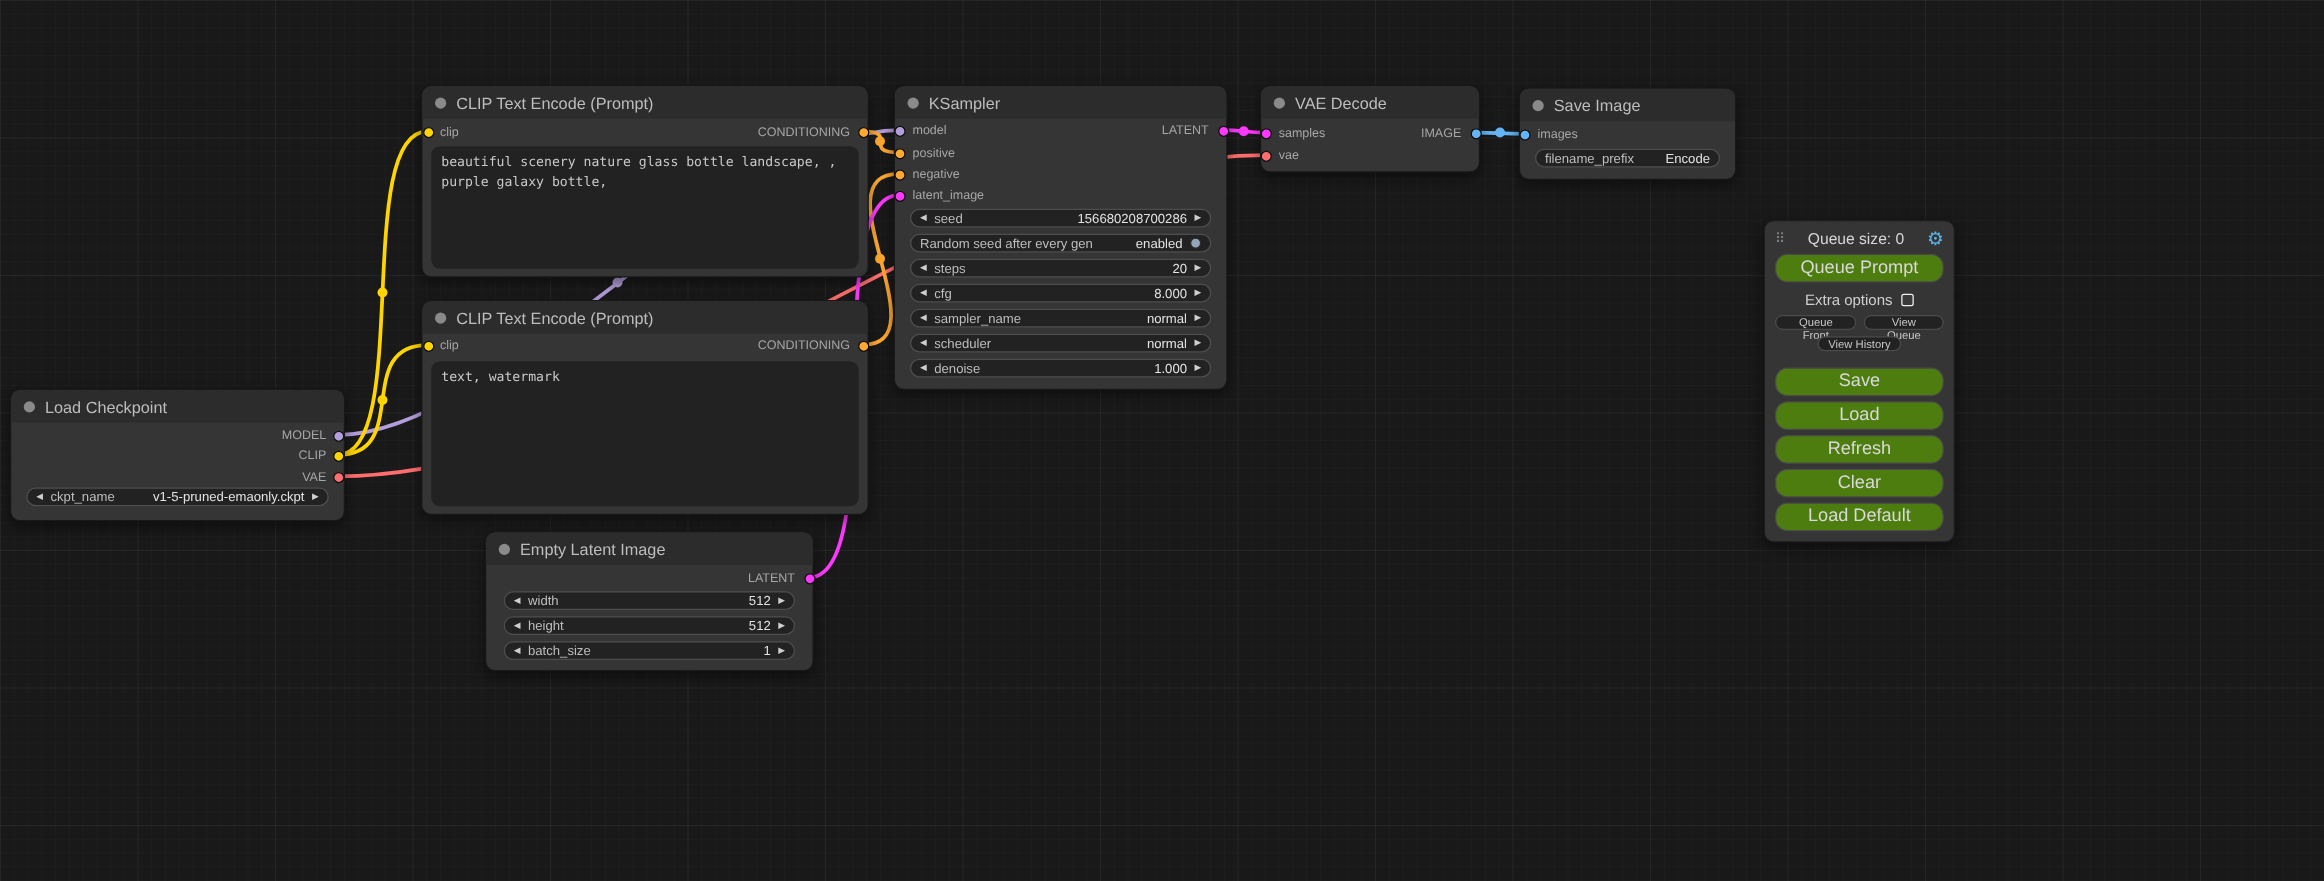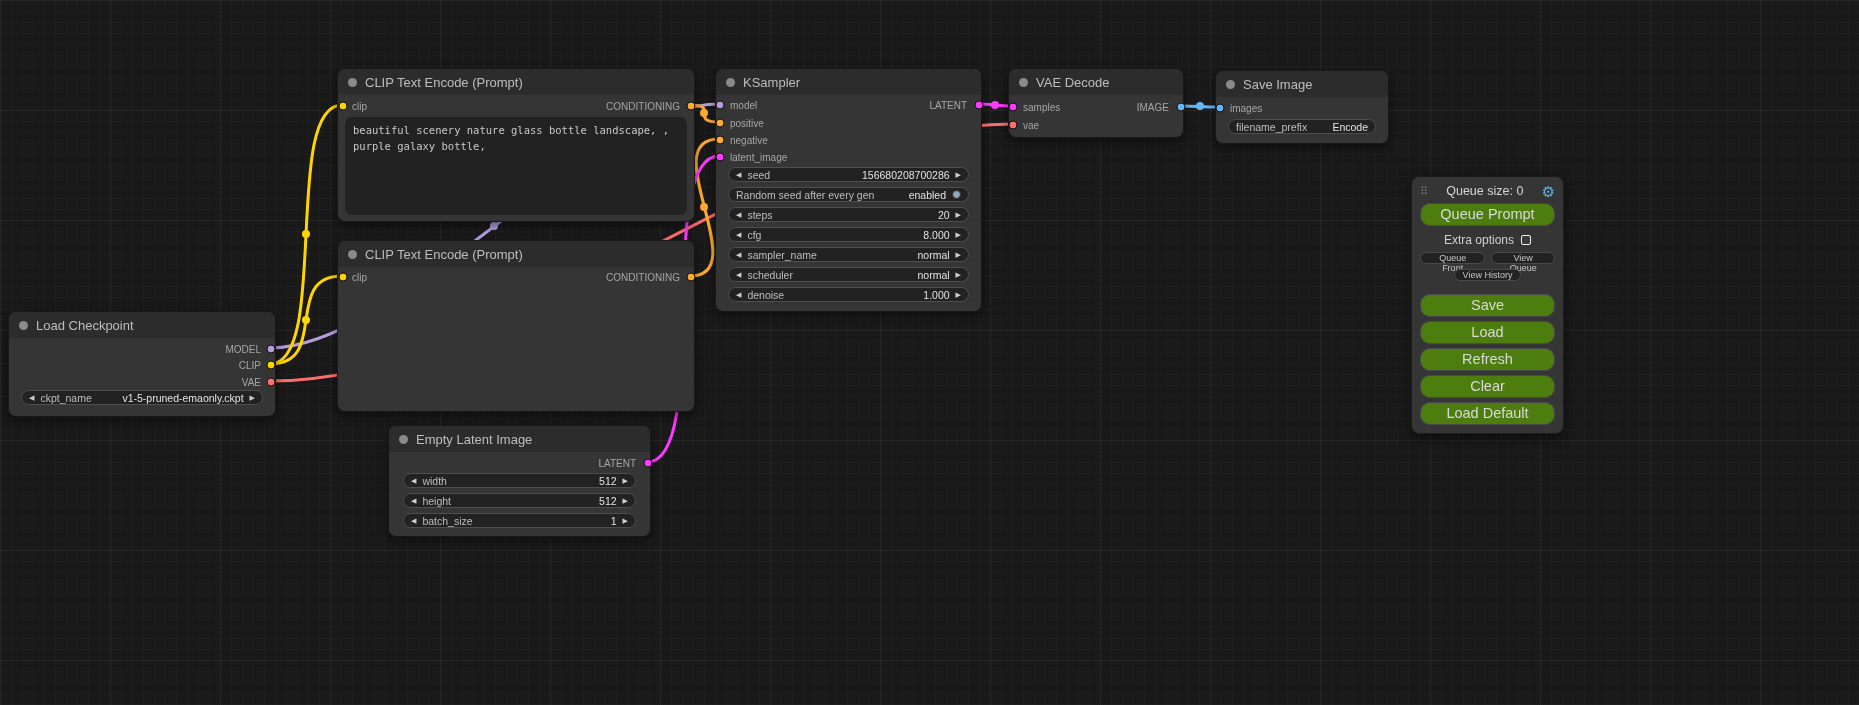--- a/index.html
+++ b/index.html
@@ -158,20 +158,21 @@
 
 <div class="node" style="left:337px;top:240px;width:358px;height:172px">
   <div class="node-title">
     <span class="title-dot"></span>
     <span>CLIP Text Encode (Prompt)</span>
   </div>
   <span class="slot-label in" style="top:36px">clip</span>
   <span class="slot-label out" style="top:36px">CONDITIONING</span>
   <span class="port c-clip" style="left:5px;top:36px"></span>
   <span class="port c-cond" style="left:353px;top:36px"></span>
+  <div class="prompt-text" style="left:7px;right:7px;top:48px;height:116px">text, watermark</div>
 </div>
 
 <div class="node" style="left:388px;top:425px;width:263px;height:112px">
   <div class="node-title">
     <span class="title-dot"></span>
     <span>Empty Latent Image</span>
   </div>
   <span class="slot-label out" style="top:37px">LATENT</span>
   <span class="port c-latent" style="left:259px;top:37px"></span>
   <div class="widget" style="left:14px;right:14px;top:47px">

